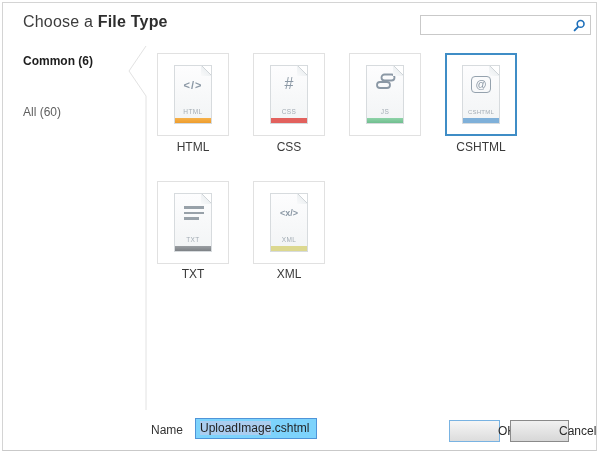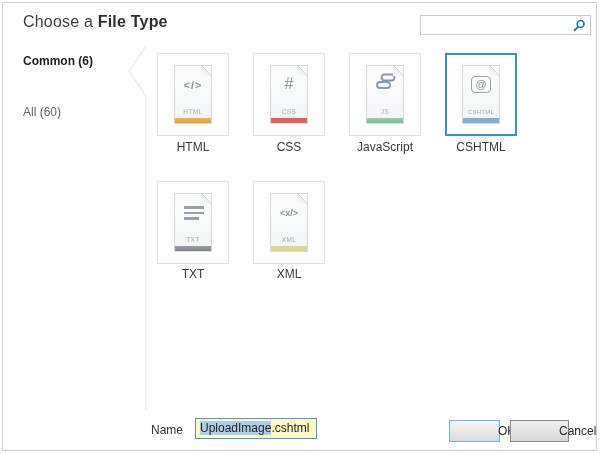--- a/index.html
+++ b/index.html
@@ -47,21 +47,21 @@
   .bar{position:absolute;left:0;right:0;bottom:0;height:5px;}
   .js-glyph{position:absolute;left:7px;top:7px;}
   .txt-lines{position:absolute;left:9px;top:12px;width:20px;}
   .txt-lines i{display:block;height:2.5px;background:#98a1a9;margin-bottom:3px;}
   .txt-lines i.l3{width:15px;}
 
   
   .descr{position:absolute;left:156px;top:379px;font-size:11.5px;color:#454545;}
   .name-label{position:absolute;left:148px;top:420px;font-size:12px;color:#333;}
   .name-input{position:absolute;left:192px;top:415px;width:122px;height:21px;
-        border:1px solid #4f94d8;background:#fef9c3;font-size:12px;color:#1f1f1f;
+        border:1px solid #4f94d8;background:#7dd3fc;font-size:12px;color:#1f1f1f;
         padding:2px 0 0 4px;cursor:text;white-space:nowrap;overflow:hidden;}
   .name-input .hl{background:#abcdf0;}
   .btn{position:absolute;top:417px;height:22px;font-size:12px;color:#2b2b2b;text-align:center;
        line-height:20px;cursor:pointer;padding-left:48px;}
   .btn-ok{left:446px;width:51px;border:1px solid #79b3e2;background:linear-gradient(#f6f6f6,#dcdcdc);}
   .btn-cancel{left:507px;width:59px;border:1px solid #8a8a8a;background:linear-gradient(#f1f1f1,#d7d7d7);}
 </style>
 </head>
 <body>
 
@@ -110,21 +110,20 @@
           <g fill="none" stroke="#8b98a5" stroke-width="1.8" stroke-linejoin="round">
             <rect x="7.5" y="1.5" width="13" height="6" rx="3"></rect>
             <rect x="3" y="9" width="13" height="6" rx="3"></rect>
           </g>
         </svg>
         <span class="badge">JS</span>
         <span class="bar" style="background:linear-gradient(#8fd3a8,#6fbe8f)"></span>
         <span class="fold"></span>
       </div>
     </div>
-    <div class="tile-label" style="left:334px;top:137px">JavaScript</div>
 
     <div class="tile sel" style="left:442px;top:50px">
       <div class="page">
         <span class="glyph g-at"><span class="at-box">@</span></span>
         <span class="badge small">CSHTML</span>
         <span class="bar" style="background:#7fb0d9"></span>
         <span class="fold"></span>
       </div>
     </div>
     <div class="tile-label" style="left:430px;top:137px">CSHTML</div>

